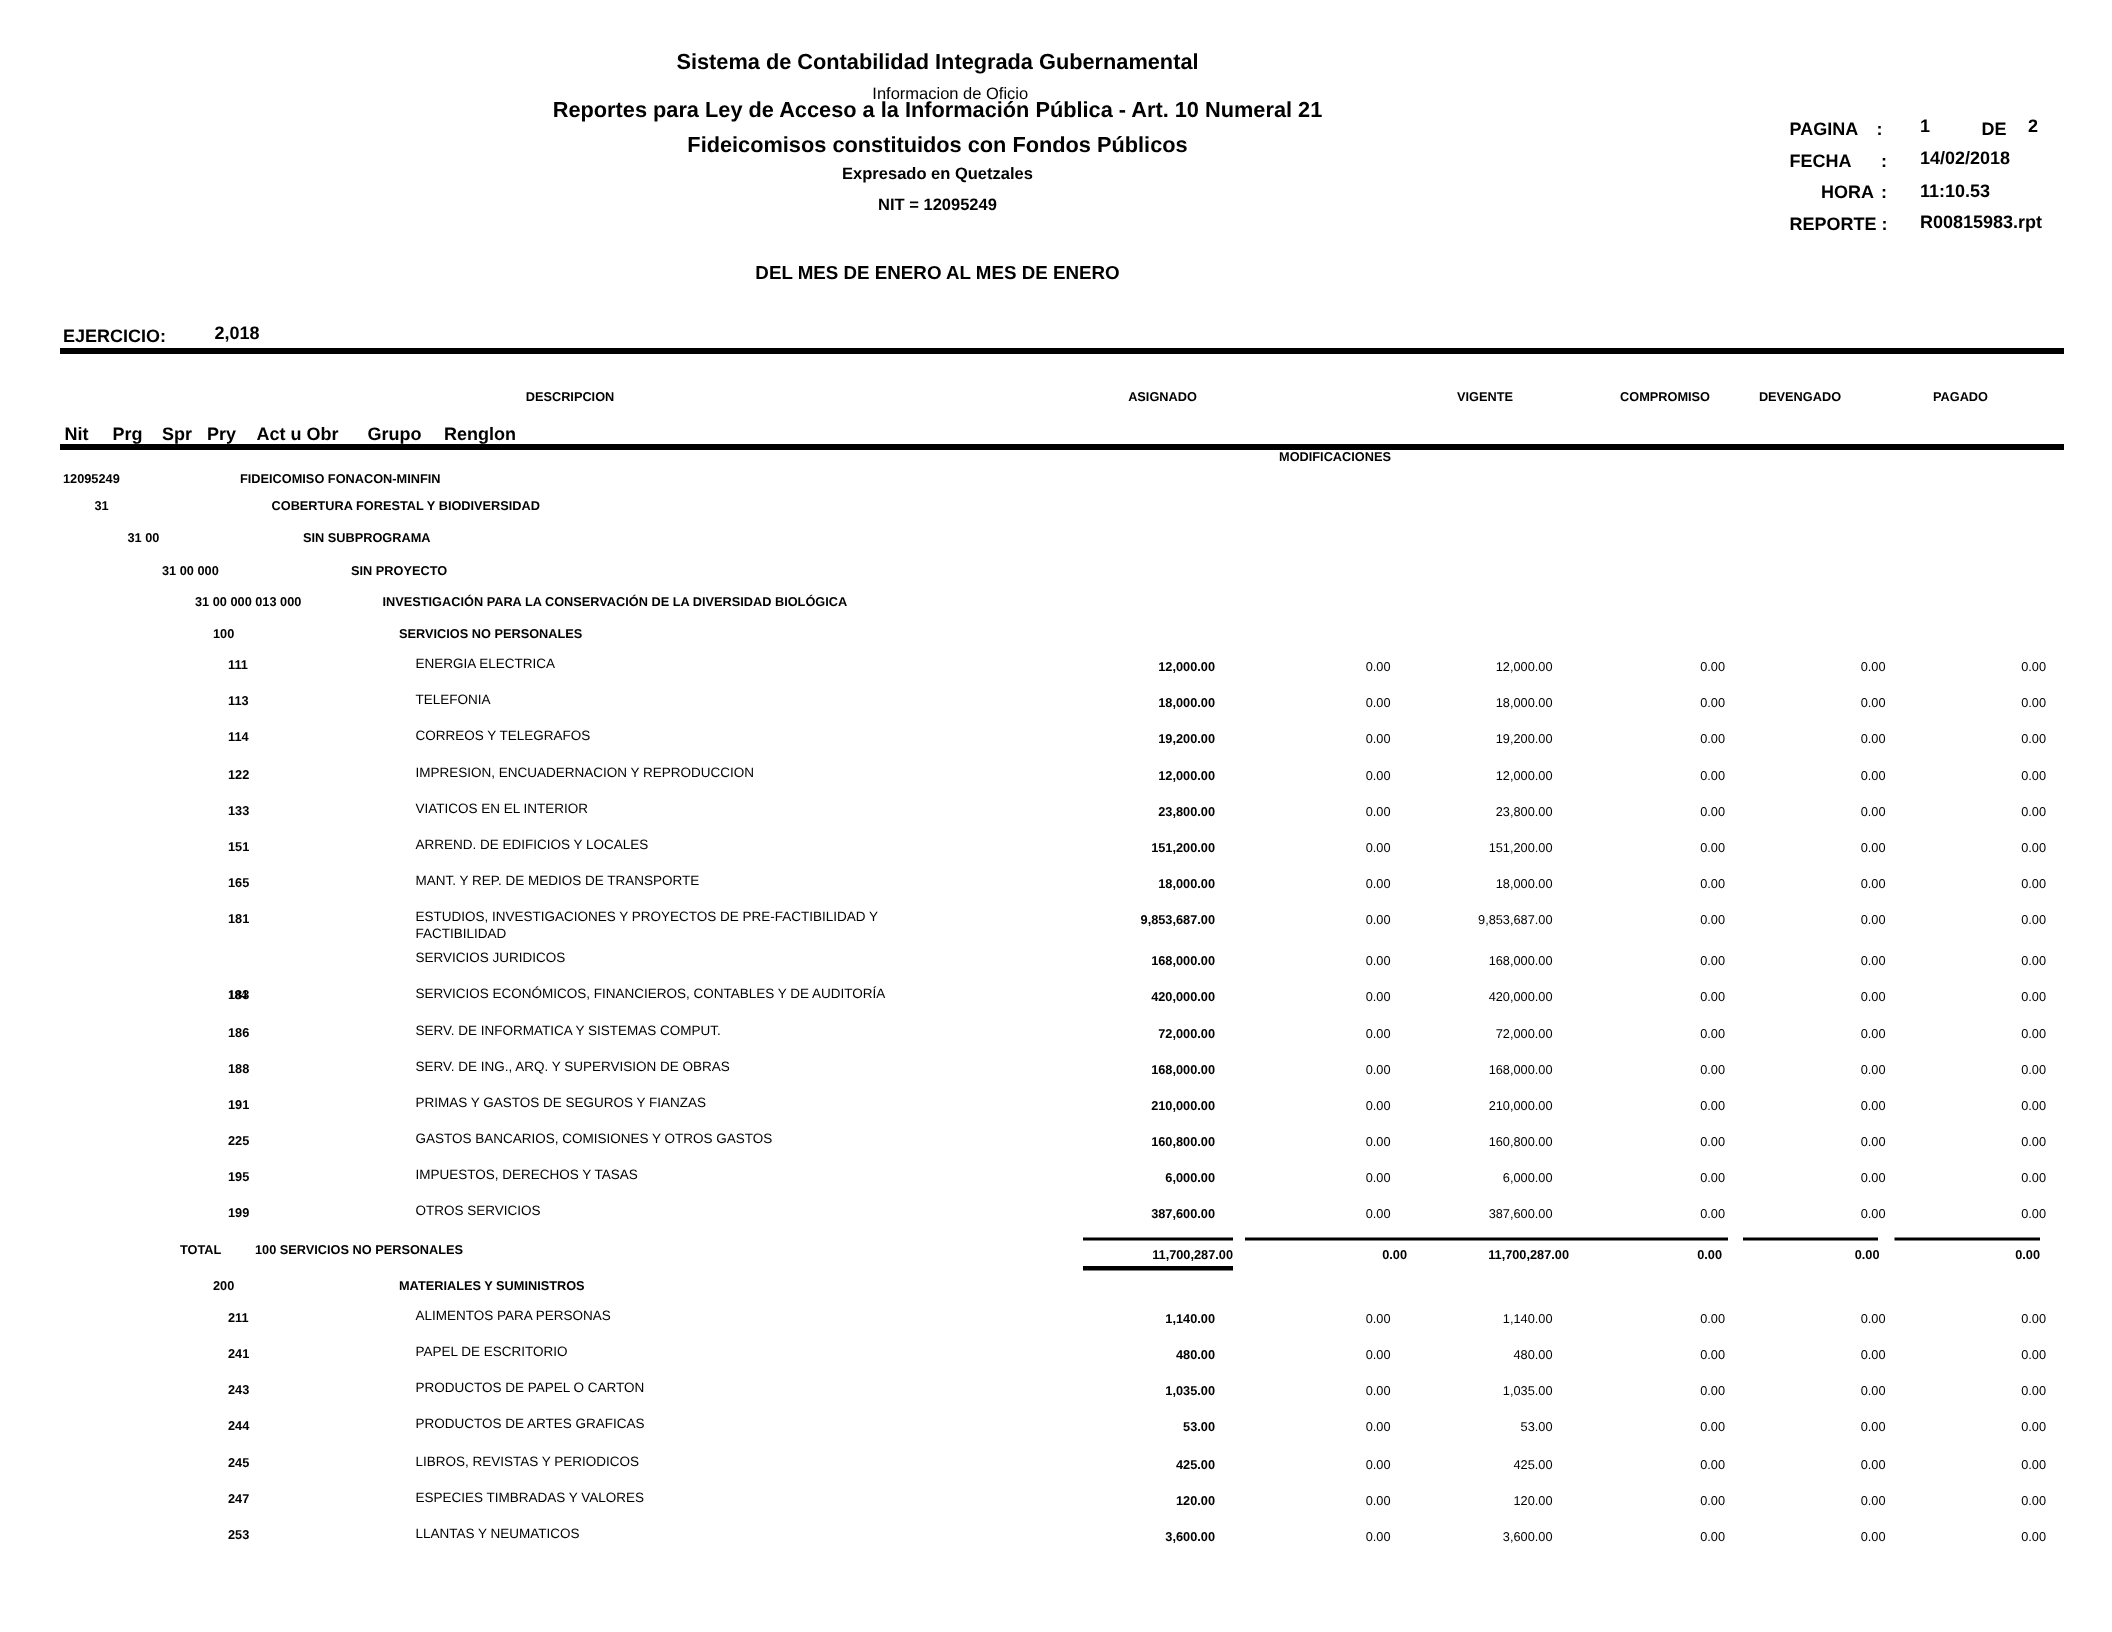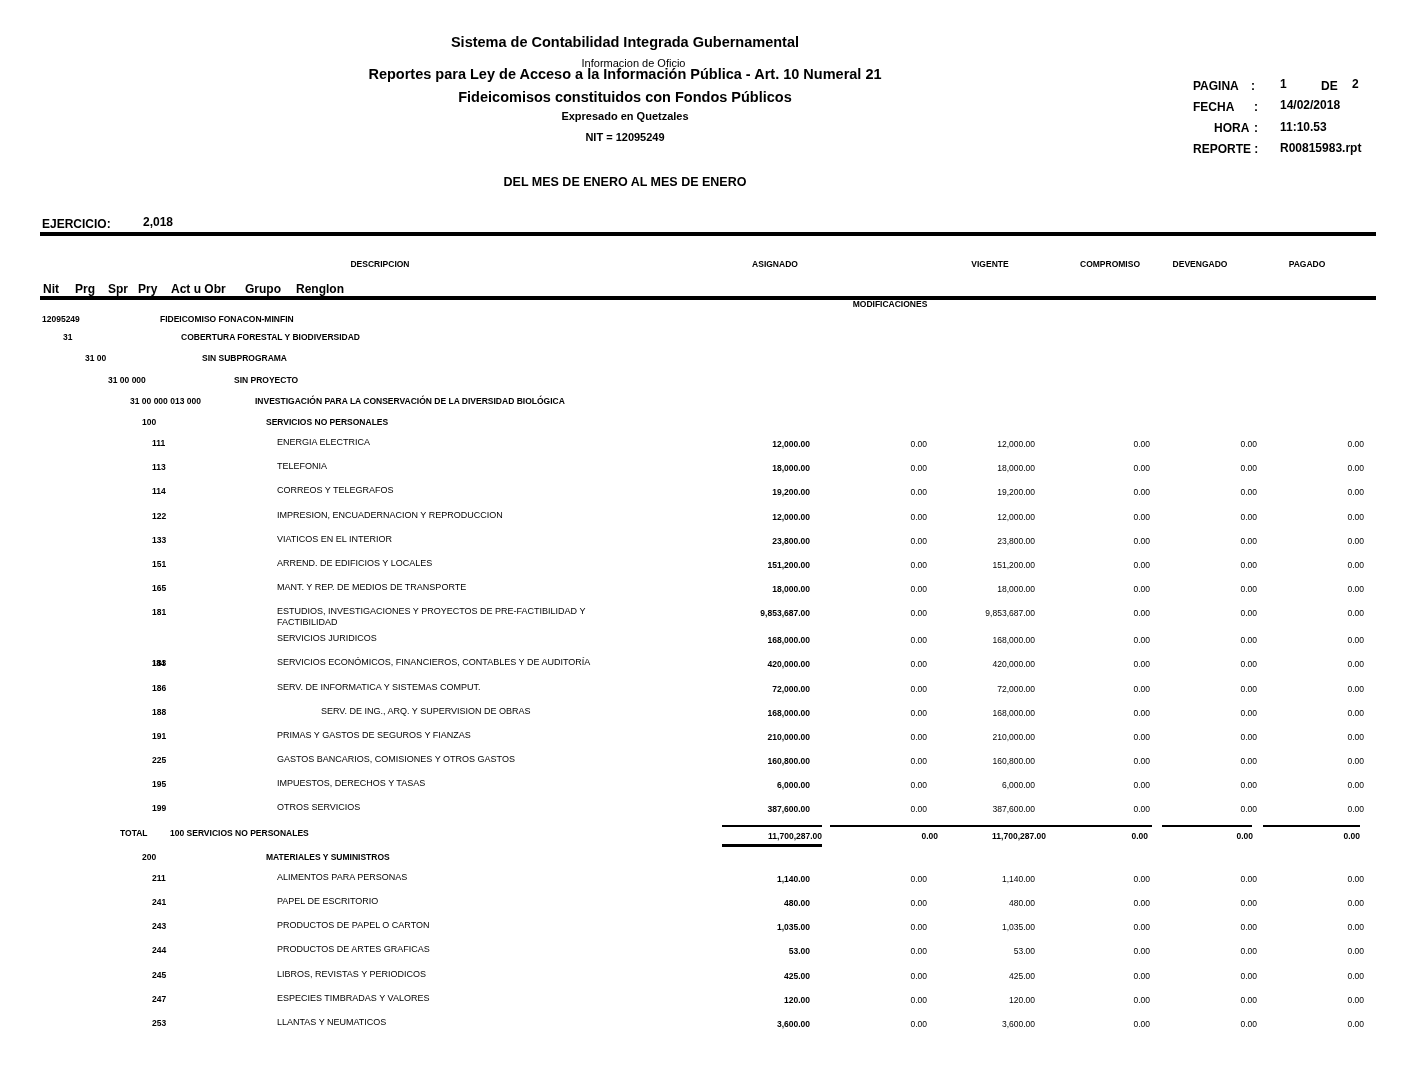--- a/index.html
+++ b/index.html
@@ -203,21 +203,21 @@
       <div class="abs row" style="left:277px; top:682px;">SERV. DE INFORMATICA Y SISTEMAS COMPUT.</div>
       <div class="abs numb" style="left:700px; top:684px;">72,000.00</div>
       <div class="abs num" style="left:817px; top:684px;">0.00</div>
       <div class="abs num" style="left:925px; top:684px;">72,000.00</div>
       <div class="abs num" style="left:1040px; top:684px;">0.00</div>
       <div class="abs num" style="left:1147px; top:684px;">0.00</div>
       <div class="abs num" style="left:1254px; top:684px;">0.00</div>
     </div>
     <div>
       <div class="abs code" style="left:152px; top:707px;">188</div>
-      <div class="abs row" style="left:277px; top:706px;margin-left:44px;">SERV. DE ING., ARQ. Y SUPERVISION DE OBRAS</div>
+      <div class="abs row" style="left:277px; top:706px;">SERV. DE ING., ARQ. Y SUPERVISION DE OBRAS</div>
       <div class="abs numb" style="left:700px; top:708px;">168,000.00</div>
       <div class="abs num" style="left:817px; top:708px;">0.00</div>
       <div class="abs num" style="left:925px; top:708px;">168,000.00</div>
       <div class="abs num" style="left:1040px; top:708px;">0.00</div>
       <div class="abs num" style="left:1147px; top:708px;">0.00</div>
       <div class="abs num" style="left:1254px; top:708px;">0.00</div>
     </div>
     <div>
       <div class="abs code" style="left:152px; top:731px;">191</div>
       <div class="abs row" style="left:277px; top:730px;">PRIMAS Y GASTOS DE SEGUROS Y FIANZAS</div>

